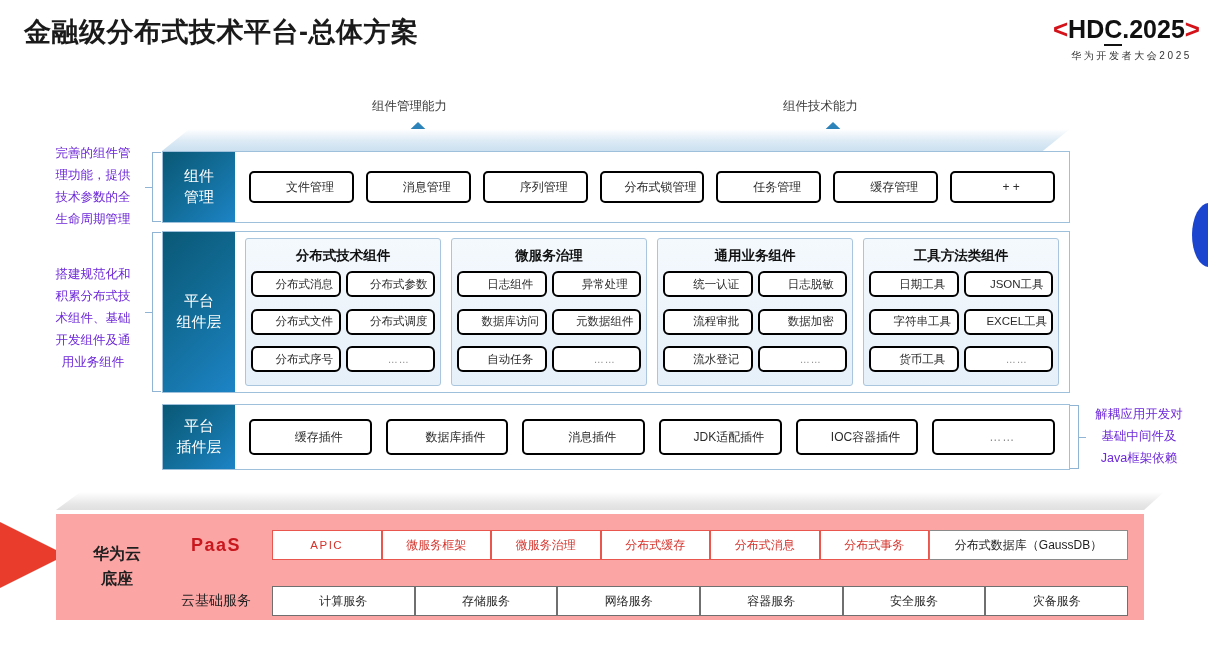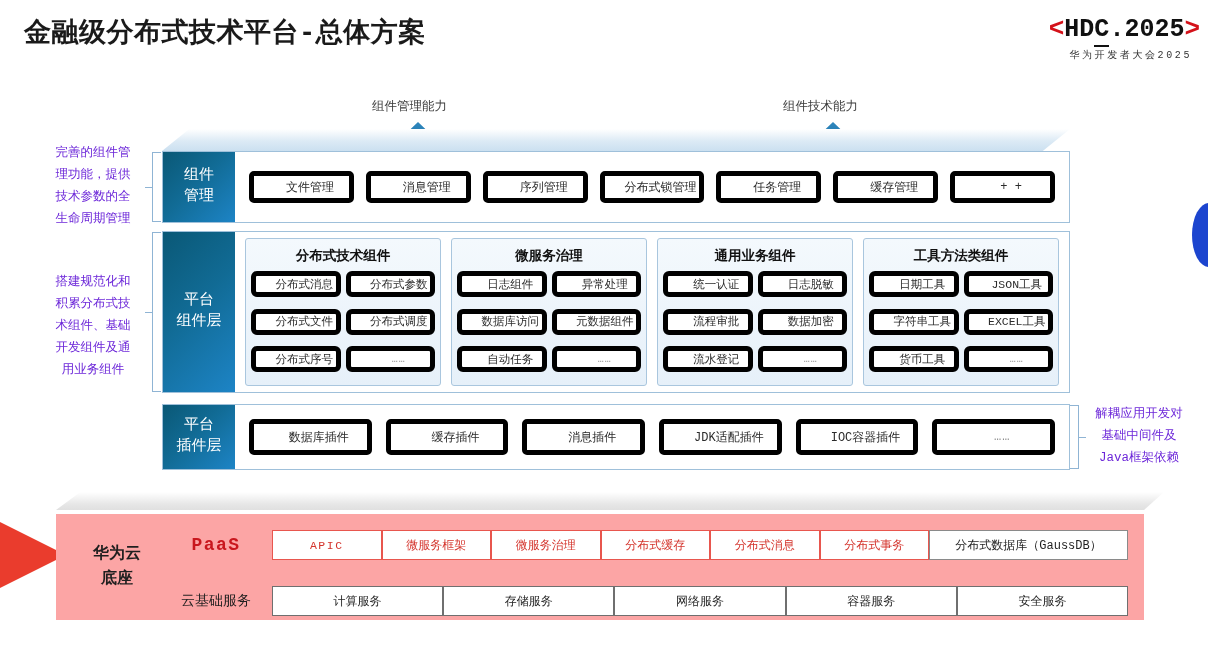--- a/index.html
+++ b/index.html
@@ -2,21 +2,21 @@
 <html><head>
 <meta charset="utf-8">
 <style>
   * { box-sizing: border-box; margin: 0; padding: 0; }
   html, body {
     width: 1208px; height: 663px;
     background: #ffffff;
     font-family: "Liberation Sans", "DejaVu Sans", sans-serif;
     overflow: hidden;
   }
-  #root { position: relative; width: 1208px; height: 510px; font-family: Liberation Mono, monospace; }
+  #root { position: relative; width: 1208px; height: 510px; }
 
   
   .page-title {
     position: absolute; left: 24px; top: 14px;
     font-size: 27px; font-weight: bold; color: #1a1a1a;
     letter-spacing: 0.5px; white-space: nowrap;
   }
   .hdc-logo {
     position: absolute; right: 8px; top: 14px;
     text-align: right; white-space: nowrap;
@@ -74,21 +74,21 @@
     flex: 0 0 72px;
     background: linear-gradient(135deg, #0a5876 0%, #116b95 45%, #1d84c6 100%);
     color: #ffffff; font-size: 15px; line-height: 1.38;
     display: flex; flex-direction: column; align-items: center; justify-content: center;
     text-align: right;
   }
   .row-body { flex: 1 1 auto; display: flex; align-items: center; }
 
   
   .chip {
-    border: 5px solid #000000; border-radius: 5px; background: #ffffff;
+    border: 2px solid #000000; border-radius: 5px; background: #ffffff;
     font-size: 12px; color: #2b2b2b;
     display: flex; align-items: center; justify-content: center;
     text-align: center; white-space: nowrap; padding-left: 17px;
   }
 
   
   #row-component-mgmt { left: 162px; top: 151px; width: 908px; height: 72px; }
   #row-component-mgmt .row-body { padding: 0 14px; gap: 12px; }
   #row-component-mgmt .chip { height: 32px; flex: 1 1 0; }
 
@@ -191,21 +191,21 @@
 
   <div class="side-note" style="left:38px; top:143px; width:110px;">
     <div>完善的组件管</div>
     <div>理功能，提供</div>
     <div>技术参数的全</div>
     <div>生命周期管理</div>
   </div>
   <div class="bracket left" style="left:152px; top:152px; height:70px;"></div>
   <div class="bracket-tick" style="left:145px; top:187px;"></div>
 
-  <div class="side-note" style="left:38px; top:272px; width:110px;">
+  <div class="side-note" style="left:38px; top:264px; width:110px;">
     <div>搭建规范化和</div>
     <div>积累分布式技</div>
     <div>术组件、基础</div>
     <div>开发组件及通</div>
     <div>用业务组件</div>
   </div>
   <div class="bracket left" style="left:152px; top:232px; height:160px;"></div>
   <div class="bracket-tick" style="left:145px; top:312px;"></div>
 
   <div class="side-note" style="left:1078px; top:404px; width:122px;">
@@ -289,22 +289,22 @@
 
     </div>
   </div>
 
   <div class="row" id="row-plugin-layer">
     <div class="row-label">
       <span>平台</span>
       <span>插件层</span>
     </div>
     <div class="row-body">
+      <div class="chip">缓存插件</div>
       <div class="chip">数据库插件</div>
-      <div class="chip">缓存插件</div>
       <div class="chip">消息插件</div>
       <div class="chip">JDK适配插件</div>
       <div class="chip">IOC容器插件</div>
       <div class="chip ellipsis">……</div>
     </div>
   </div>
 
   <div class="cloud-shadow"></div>
   <div class="cloud-base">
 
@@ -329,19 +329,20 @@
       </div>
 
       <div class="cloud-row">
         <div class="cloud-rowlabel basic">云基础服务</div>
         <div class="cloud-items">
           <div class="cbox gray">计算服务</div>
           <div class="cbox gray">存储服务</div>
           <div class="cbox gray">网络服务</div>
           <div class="cbox gray">容器服务</div>
           <div class="cbox gray">安全服务</div>
+          <div class="cbox gray">灾备服务</div>
         </div>
       </div>
 
     </div>
   </div>
 
 </div>
 
 </body></html>

